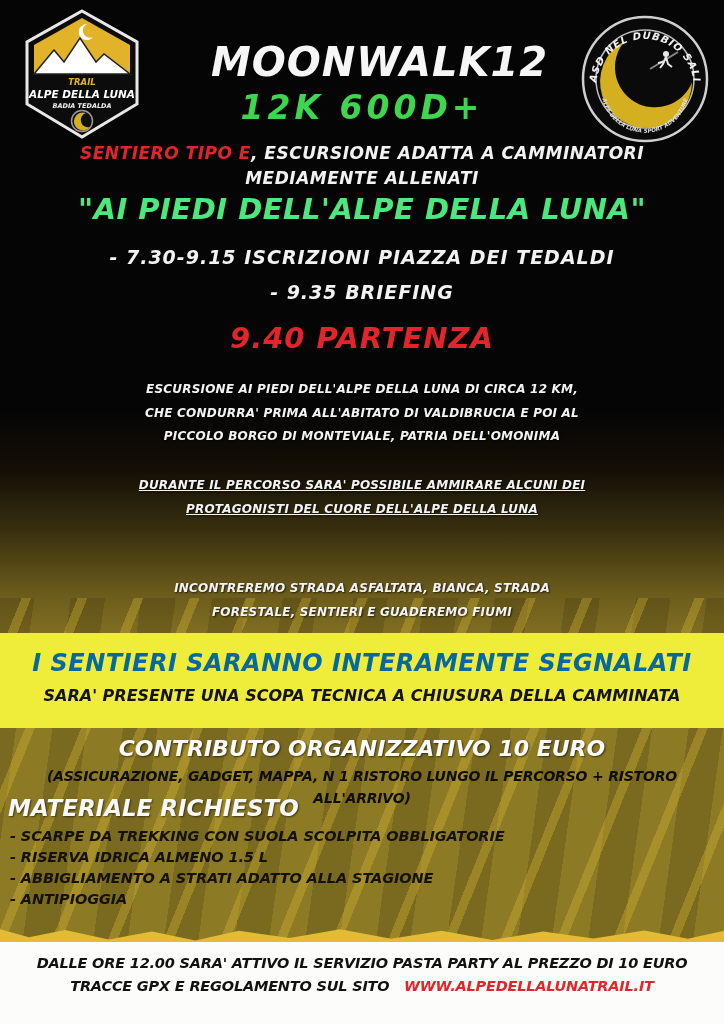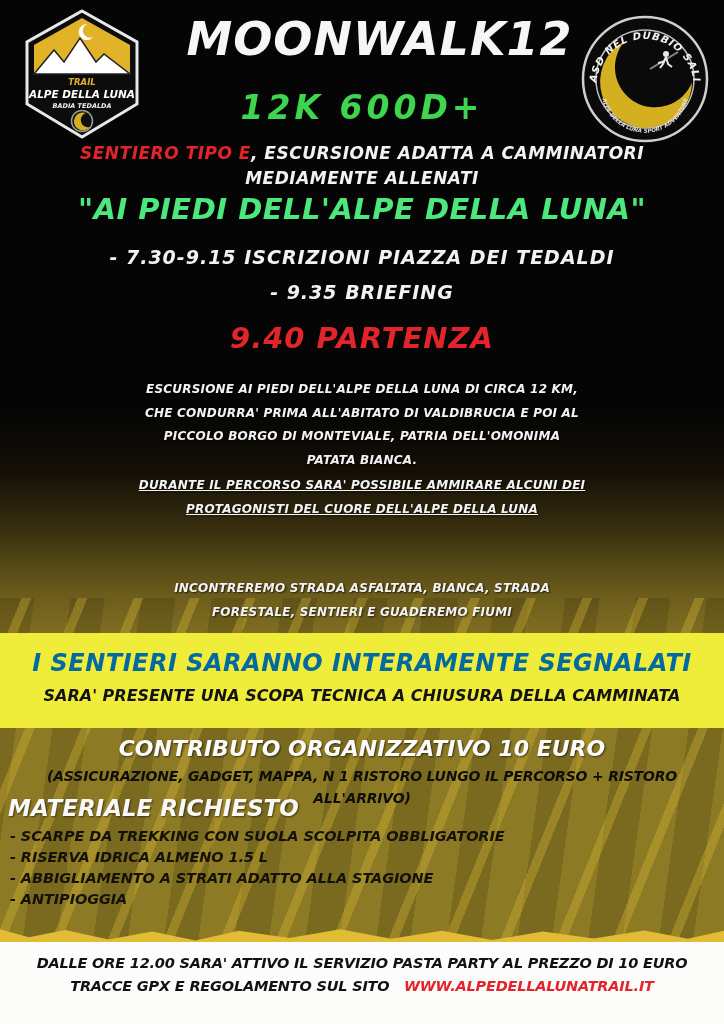--- a/index.html
+++ b/index.html
@@ -13,21 +13,21 @@
       #8c7a25 66%, #8c7a25 100%);
   }
   .txt{position:absolute;left:0;right:0;text-align:center;z-index:3;}
   
   .gold-texture{
     position:absolute;left:0;right:0;top:598px;height:344px;z-index:1;
     background:
       repeating-linear-gradient(112deg, rgba(230,196,55,0) 0 20px, rgba(230,196,55,.30) 20px 29px, rgba(230,196,55,0) 29px 52px),
       repeating-linear-gradient(98deg, rgba(40,32,6,.18) 0 34px, rgba(0,0,0,0) 34px 70px);
   }
-  .title{top:12px;font-size:46px;color:#f6f6f6;letter-spacing:1px;padding-left:35px;}
+  .title{top:39px;font-size:40px;color:#f6f6f6;letter-spacing:1px;padding-left:35px;}
   .subtitle{top:88px;font-size:33px;color:#3fd64f;letter-spacing:4px;}
   .badge-left{position:absolute;left:20px;top:8px;z-index:4;}
   .badge-right{position:absolute;right:14px;top:14px;z-index:4;}
   .intro{top:141px;font-size:17px;line-height:25px;color:#f2f2f2;letter-spacing:.5px;}
   .intro .hl{color:#e3242b;}
   .event-title{top:192px;font-size:29px;color:#4ce87e;letter-spacing:.5px;}
   .sched1{top:246px;font-size:19px;color:#f2f2f2;letter-spacing:1px;}
   .sched2{top:281px;font-size:19px;color:#f2f2f2;letter-spacing:1px;}
   .partenza{top:308px;font-size:29px;color:#e3242b;letter-spacing:1px;margin-top:13px;}
   .desc{font-size:12px;line-height:23.5px;color:#f3f3f3;letter-spacing:.2px;text-shadow:1px 1px 2px rgba(0,0,0,.7);}
@@ -104,21 +104,20 @@
   <div class="txt event-title">"AI PIEDI DELL'ALPE DELLA LUNA"</div>
 
   <div class="txt sched1">- 7.30-9.15 ISCRIZIONI PIAZZA DEI TEDALDI</div>
   <div class="txt sched2">- 9.35 BRIEFING</div>
   <div class="txt partenza">9.40 PARTENZA</div>
 
   <div class="txt desc desc1">
     <div>ESCURSIONE AI PIEDI DELL'ALPE DELLA LUNA DI CIRCA 12 KM,</div>
     <div>CHE CONDURRA' PRIMA ALL'ABITATO DI VALDIBRUCIA E POI AL</div>
     <div>PICCOLO BORGO DI MONTEVIALE, PATRIA DELL'OMONIMA</div>
-    <div>PATATA BIANCA.</div>
   </div>
 
   <div class="txt desc desc2">
     <div>DURANTE IL PERCORSO SARA' POSSIBILE AMMIRARE ALCUNI DEI</div>
     <div>PROTAGONISTI DEL CUORE  DELL'ALPE DELLA LUNA</div>
   </div>
 
   <div class="txt desc desc3">
     <div>INCONTREREMO STRADA ASFALTATA, BIANCA, STRADA</div>
     <div>FORESTALE, SENTIERI E GUADEREMO FIUMI</div>

